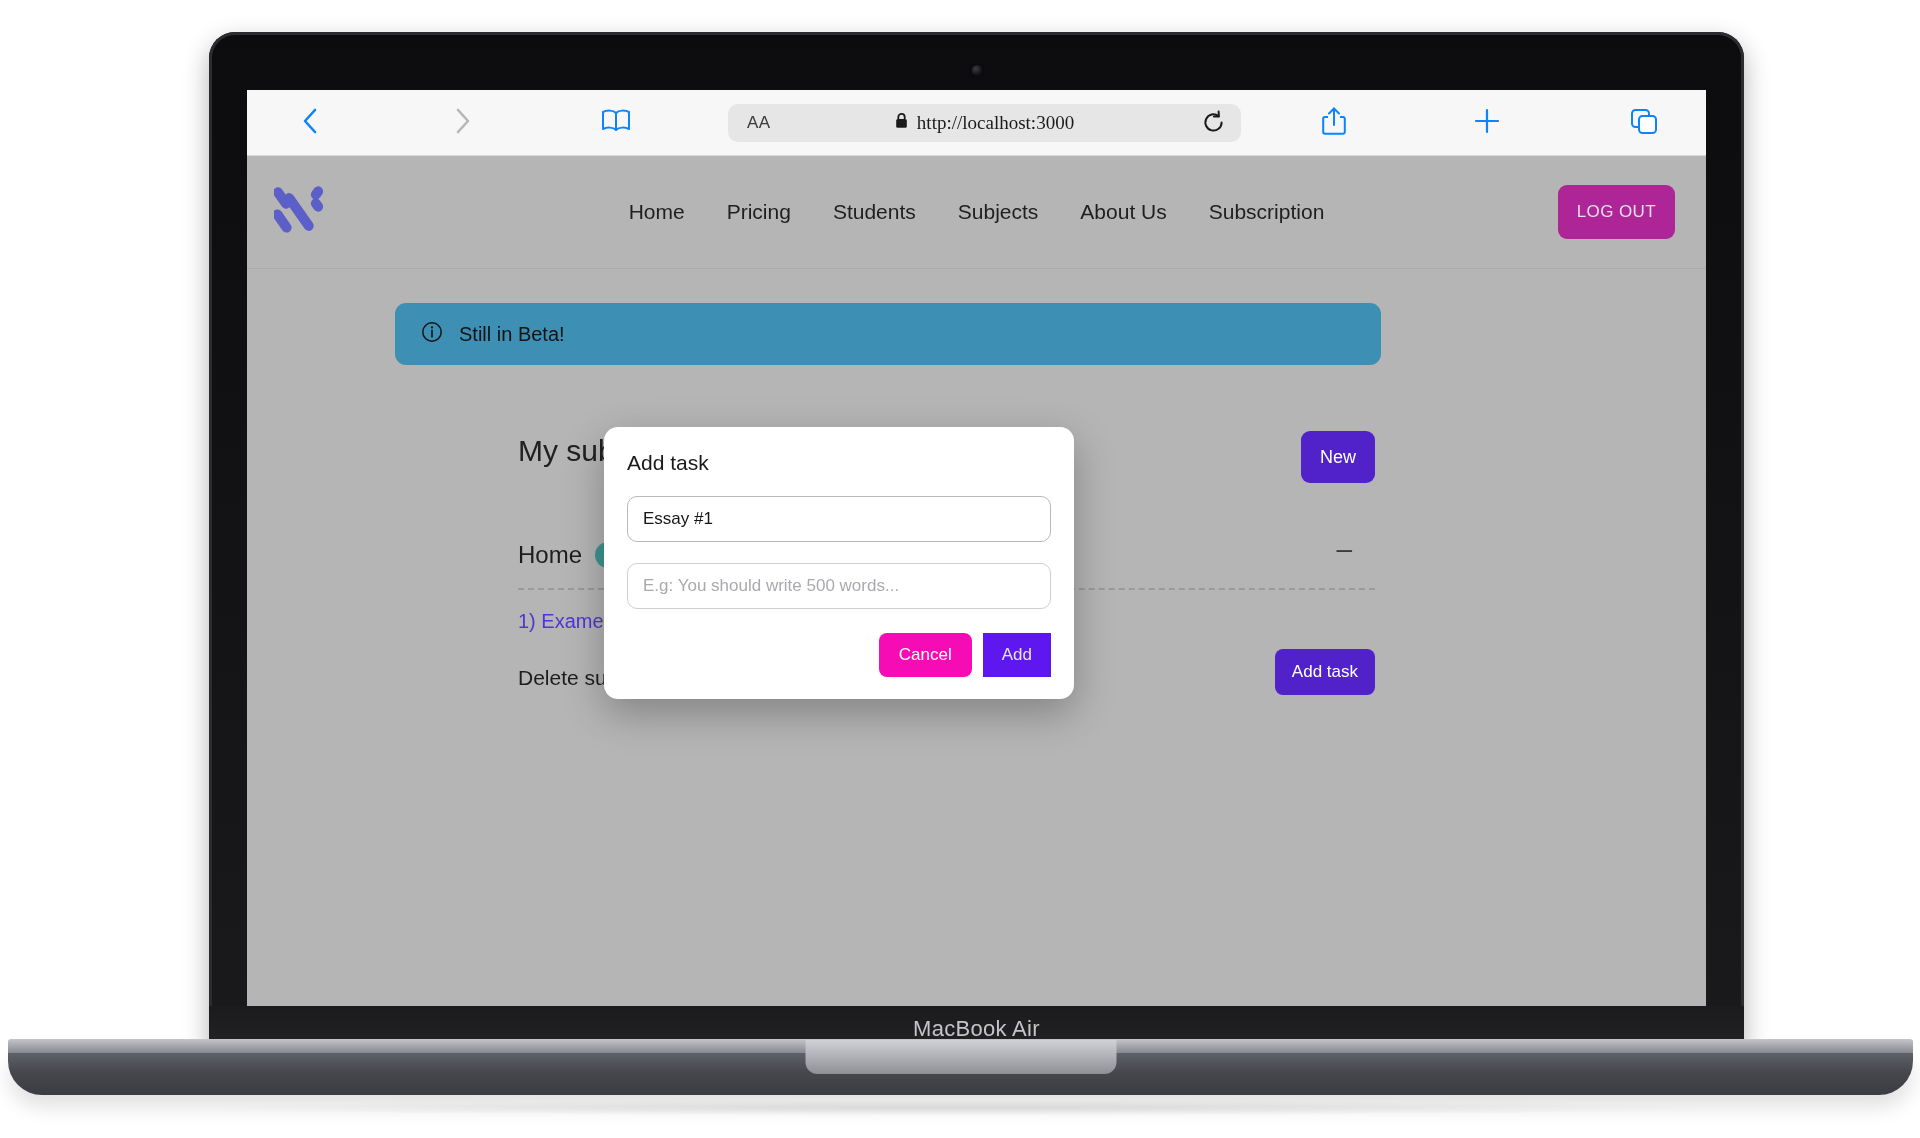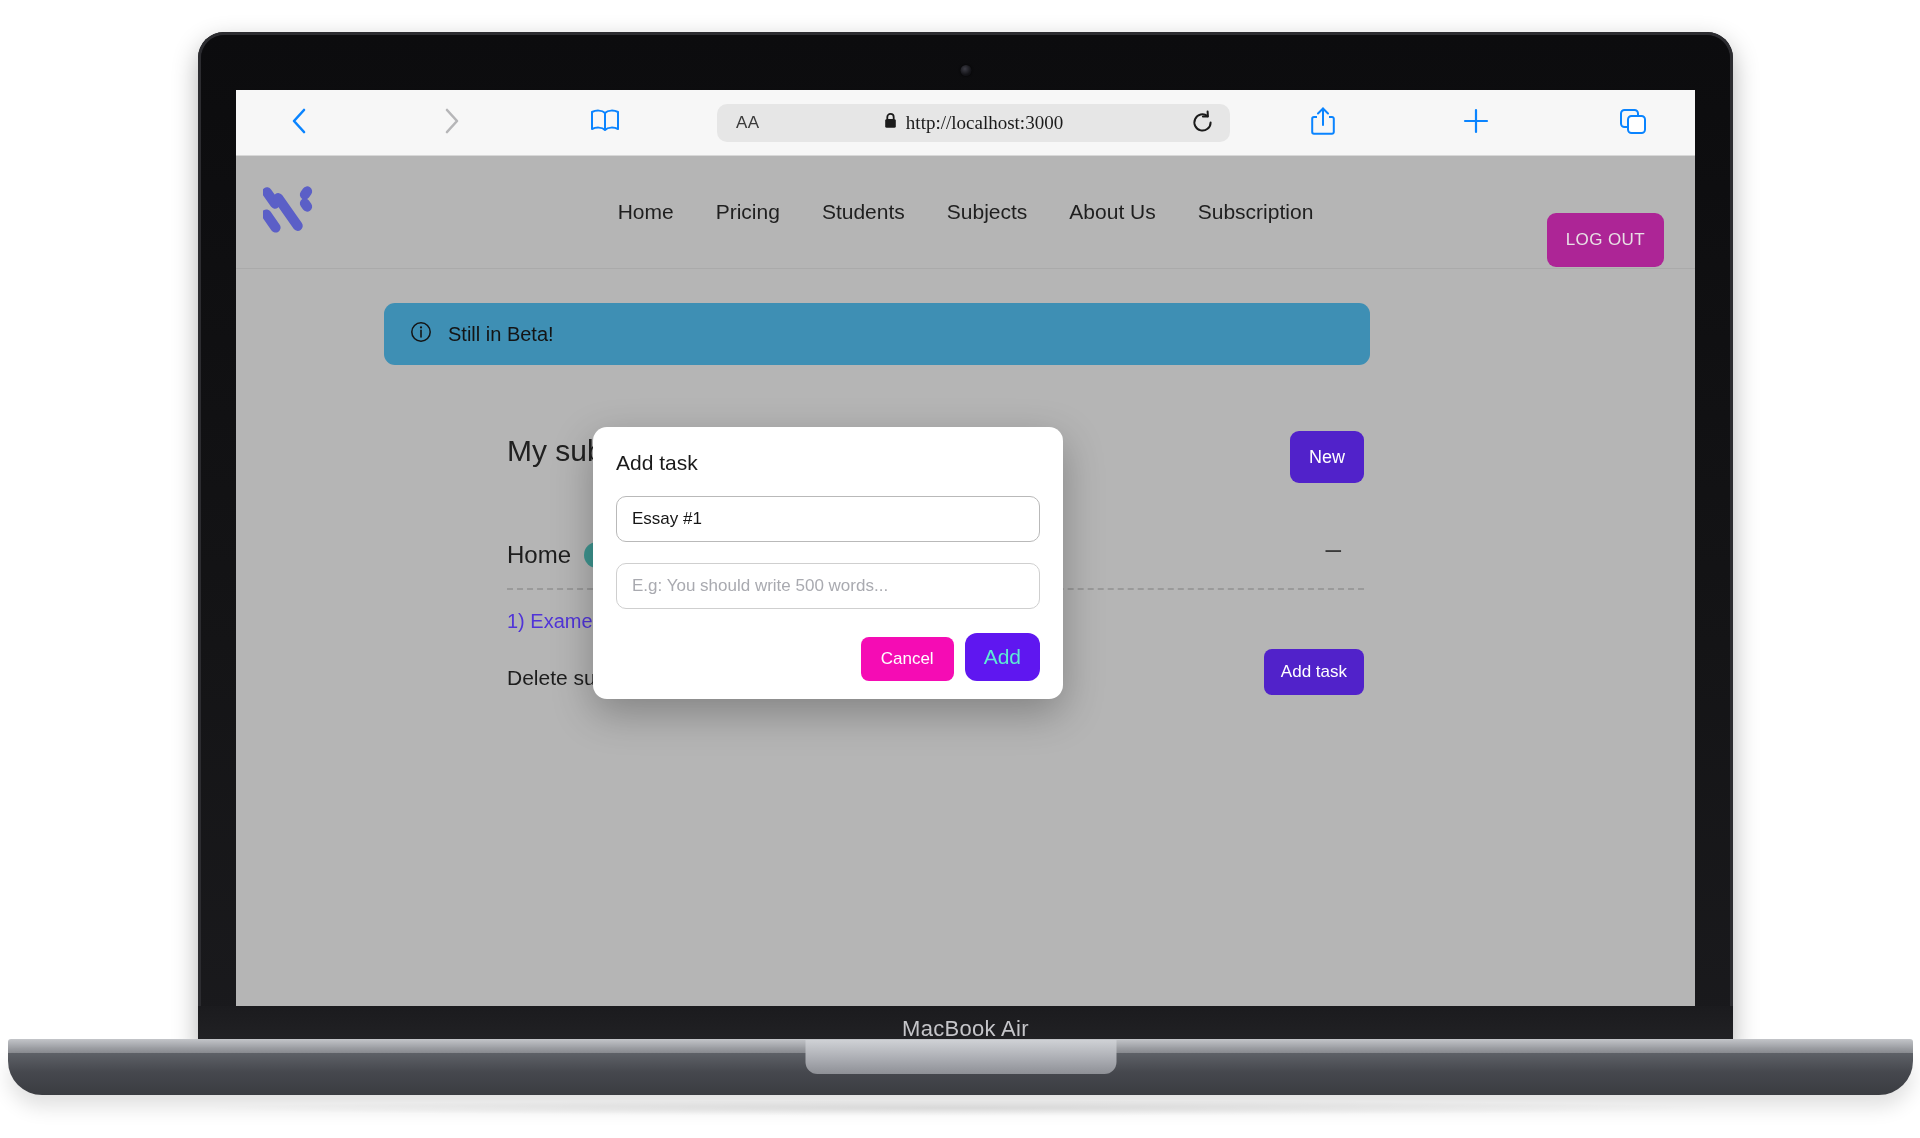--- a/index.html
+++ b/index.html
@@ -11,21 +11,21 @@
   }
 
   
   #scene { position: relative; width: 1920px; height: 1138px; background: #ffffff; }
 
   
   #laptop { position: absolute; left: 193px; top: 32px; width: 1535px; height: 1010px; }
 
   
   #lid {
-    position: absolute; left: 5px; top: 0; width: 1535px; height: 1020px;
+    position: absolute; left: 16px; top: 0; width: 1535px; height: 1020px;
     background: linear-gradient(180deg,#111114 0%,#17171a 55%,#1d1d20 100%);
     border-radius: 26px 26px 14px 14px;
     box-shadow: inset 0 0 0 3px #2c2c30, 0 10px 26px rgba(0,0,0,.30);
   }
   #lid-inner {
     position:absolute; left:3px; top:3px; width:1529px; height:1014px;
     border-radius:24px 24px 12px 12px;
     background: linear-gradient(180deg,#0c0c0e 0%,#141416 60%,#1a1a1d 100%);
   }
   #camera {
@@ -81,21 +81,21 @@
     display:flex; justify-content:center; gap:38px;
   }
   .menu-link {
     font-size:21px; color:#1f1f1f; text-decoration:none;
     padding:3px 2px; white-space:nowrap; cursor:pointer;
   }
   #logout-btn {
     position:absolute; right:31px; top:50%; transform:translateY(-50%);
     background:#ad2596; color:#e8e0e5; border:none; border-radius:9px;
     padding:17px 19px; font-size:17px; letter-spacing:.4px;
-    font-family:"Liberation Sans", sans-serif; cursor:pointer;margin-top:28px;
+    font-family:"Liberation Sans", sans-serif; cursor:pointer;
   }
 
   
   #beta-banner {
     position:absolute; left:148px; top:147px; width:986px; height:62px;
     background:#3e8fb4; border-radius:11px;
     display:flex; align-items:center; padding-left:26px; gap:16px;
   }
   #beta-text { font-size:20px; color:#141414; }
 
@@ -167,22 +167,22 @@
   .modal-input::placeholder { color:#a9aab0; }
   #modal-actions {
     display:flex; justify-content:flex-end; gap:11px; margin-top:24px;align-items:flex-end;
   }
   #cancel-btn {
     background:#f50cb4; color:#fff; border:none; border-radius:8px;
     padding:12px 20px; font-size:17px; cursor:pointer;
     font-family:"Liberation Sans", sans-serif;
   }
   #add-btn {
-    background:#5f17f0; color:#5eead4; border:none; border-radius:12px;
-    padding:12px 19px; font-size:21px; cursor:pointer;
+    background:#5f17f0; color:#e5e5e5; border:none; border-radius:0;
+    padding:12px 19px; font-size:17px; cursor:pointer;
     font-family:"Liberation Sans", sans-serif;
   }
 
   
   #chin {
     position:absolute; left:0; bottom:0; width:1535px; height:46px;
     background:linear-gradient(180deg,#1b1b1e 0%,#232326 100%);
     border-radius:0 0 12px 12px;
     display:flex; align-items:center; justify-content:center;
   }

